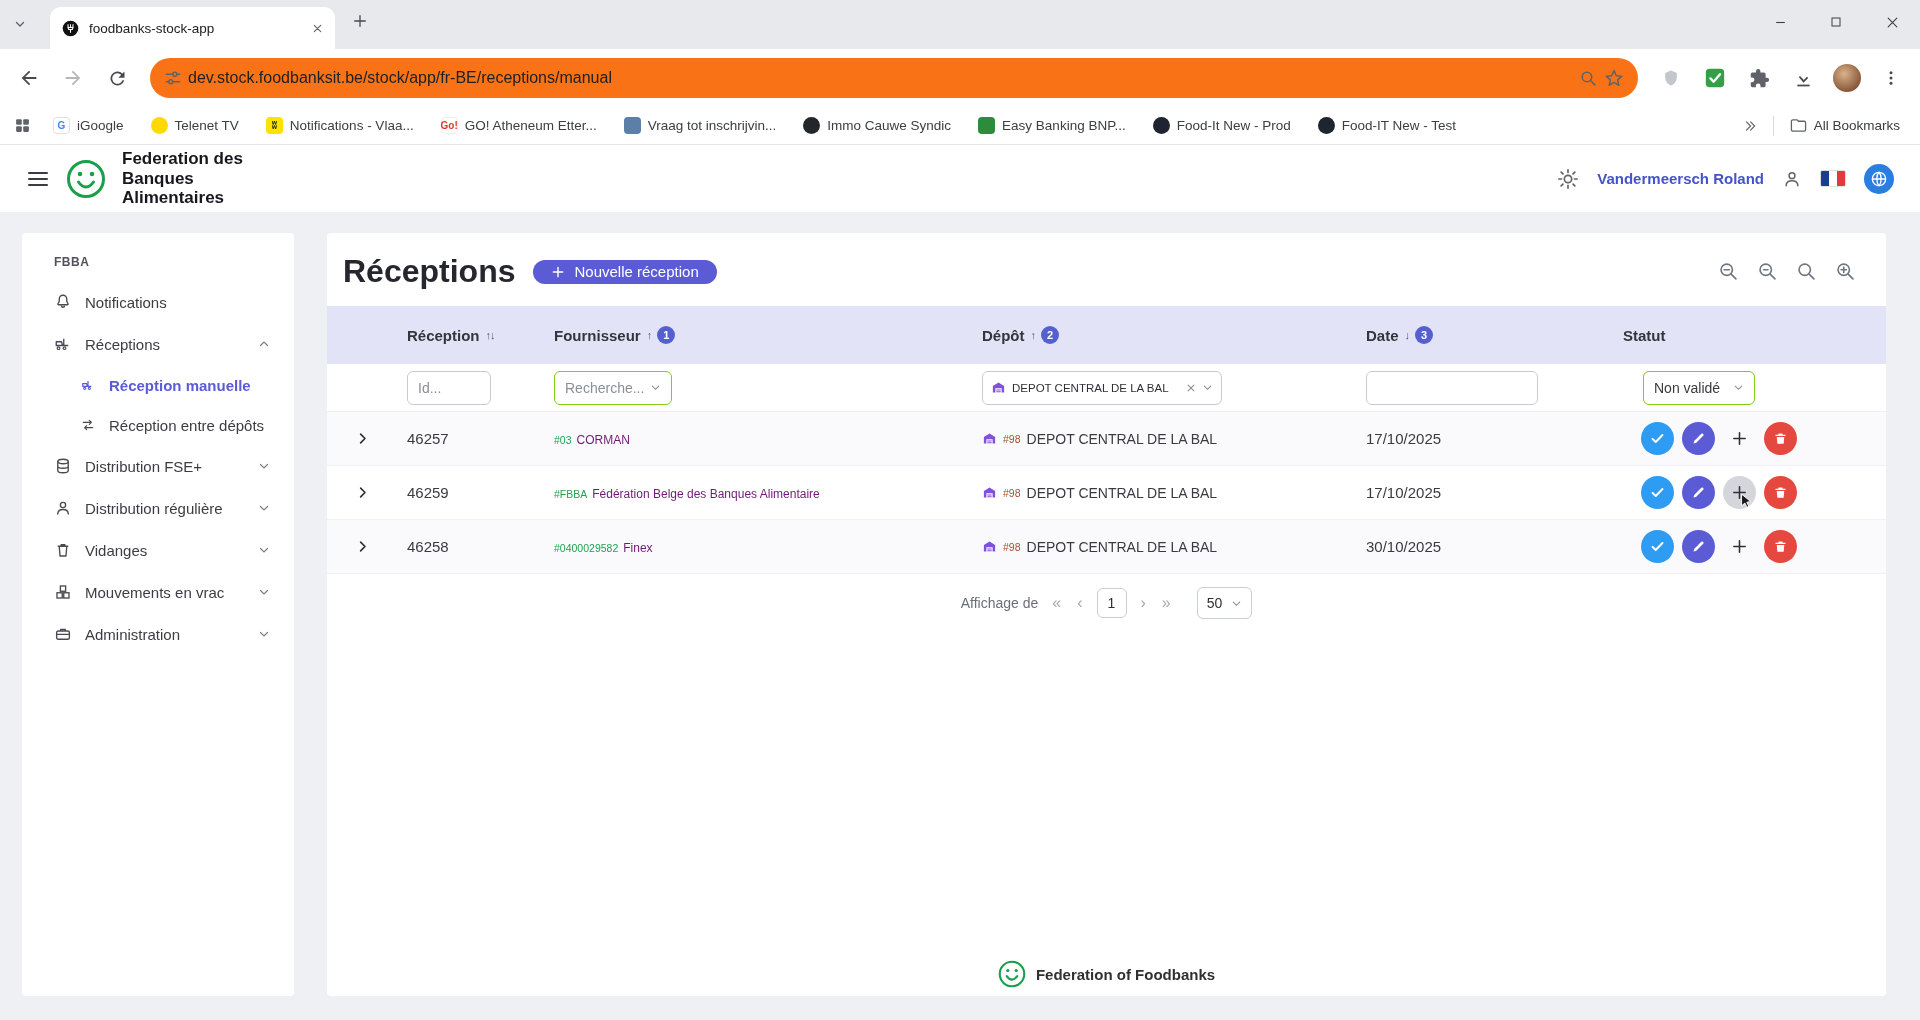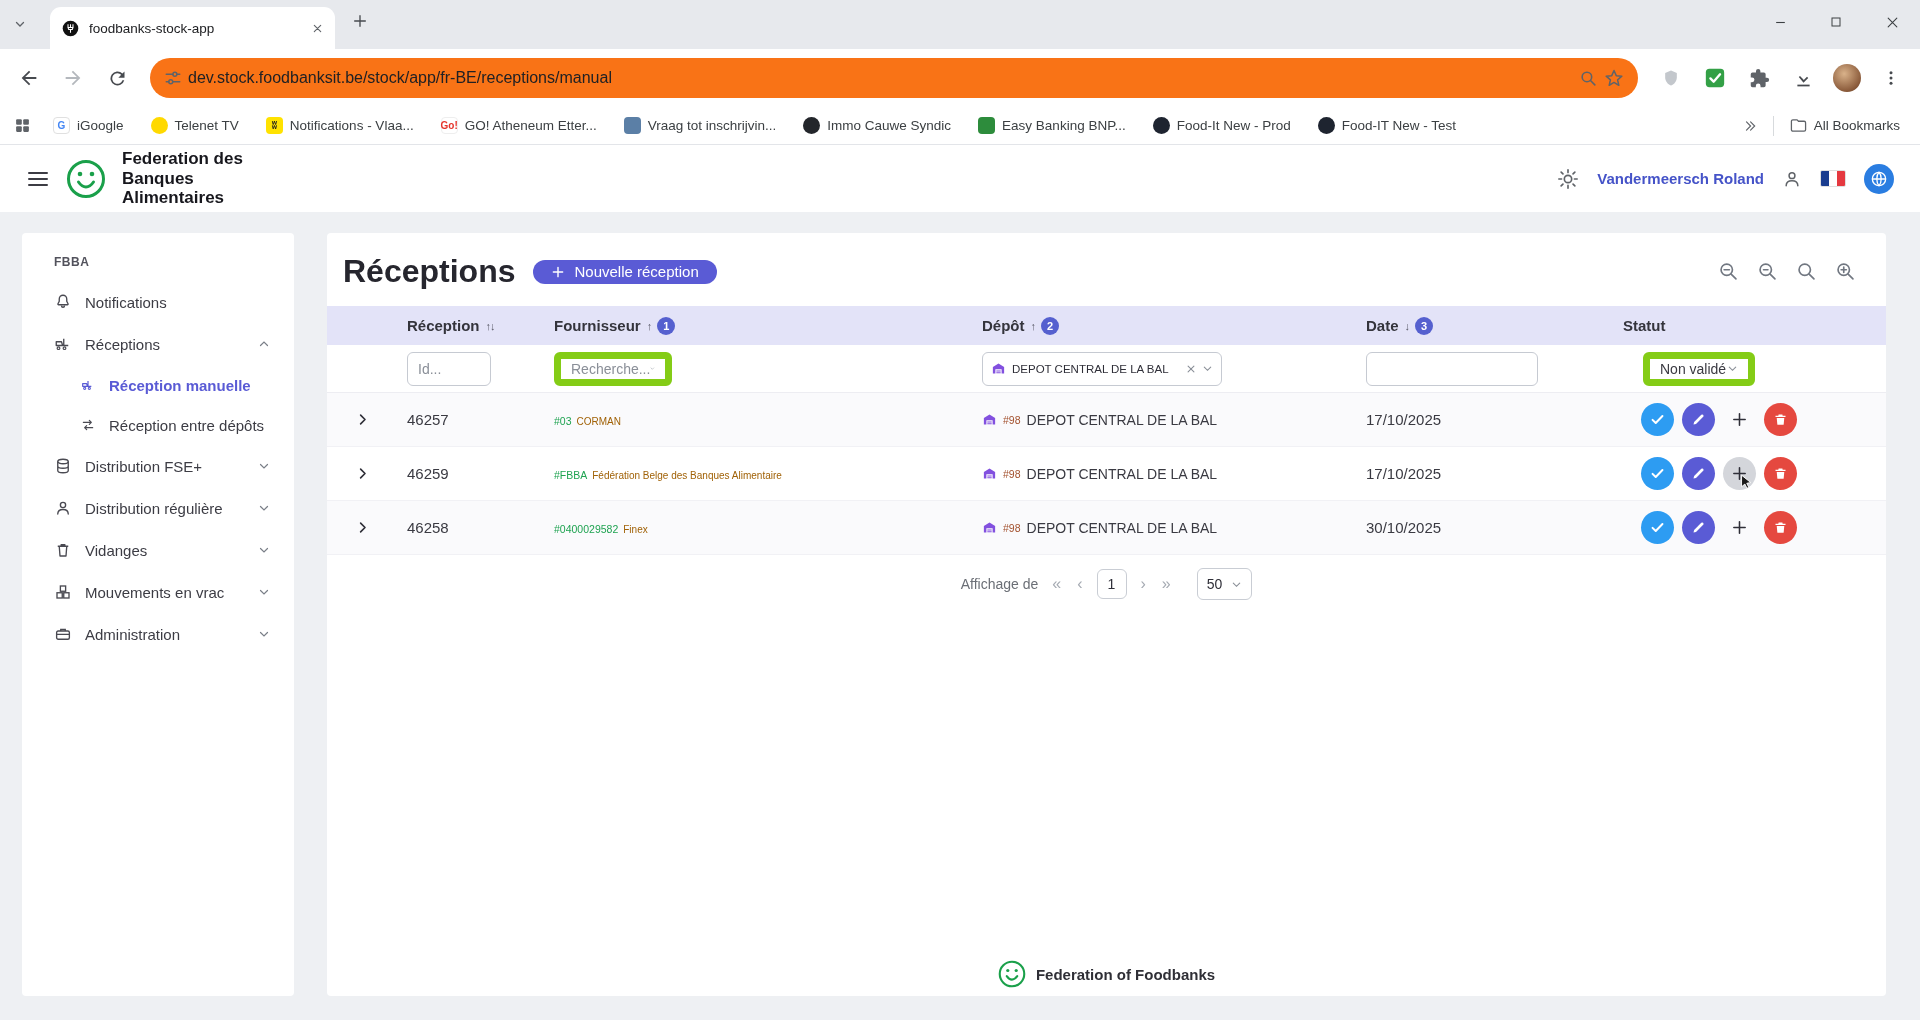--- a/index.html
+++ b/index.html
@@ -47,35 +47,35 @@
   .side-item.active{color:#5a5bd5;font-weight:bold}
 
   .main{position:absolute;left:327px;top:233px;width:1559px;height:763px;background:#fff;border-radius:4px}
   .title-row{display:flex;align-items:center;padding:20px 30px 16px 16px;gap:18px}
   .page-title{font-size:32px;font-weight:bold;color:#26262e}
   .new-btn{display:flex;align-items:center;gap:9px;background:#5a5bd5;color:#fff;border-radius:19px;height:24px;padding:0 18px;font-size:15px}
   .zoom-icons{margin-left:auto;display:flex;gap:18px;align-items:center}
 
   
   .trow{display:grid;grid-template-columns:80px 147px 428px 384px 257px 1fr;align-items:center}
-  .thead{background:#e3e3f8;height:39px;font-size:15px;font-weight:bold;color:#34343c}
+  .thead{background:#e3e3f8;height:58px;font-size:15px;font-weight:bold;color:#34343c}
   .th{display:flex;align-items:center;gap:6px}
   .sort{font-size:11px;color:#5a5a68;font-weight:normal;letter-spacing:-1px}
   .badge{width:18px;height:18px;border-radius:50%;background:#5560cf;color:#fff;font-size:11px;font-weight:bold;display:flex;align-items:center;justify-content:center}
   .tfilter{height:48px;border-bottom:1px solid #ededf2}
   .f-input{height:34px;border:1px solid #c6cad2;border-radius:6px;padding:0 10px;font-size:14px;color:#333;background:#fff}
   .f-input::placeholder{color:#8a8f98}
-  .f-select{height:34px;border:7px solid #84cc16;border-radius:6px;display:flex;align-items:center;justify-content:space-between;padding:0 10px;font-size:14px;background:#fff;cursor:pointer}
+  .f-select{height:34px;border:1px solid #84cc16;border-radius:6px;display:flex;align-items:center;justify-content:space-between;padding:0 10px;font-size:14px;background:#fff;cursor:pointer}
   .ph{color:#8a8f98}
   .f-chip{height:34px;width:240px;border:1px solid #c6cad2;border-radius:6px;display:flex;align-items:center;padding:0 8px;gap:6px;font-size:11.5px;color:#2f2f38;background:#fff;cursor:pointer}
   .tr{height:54px;border-bottom:1px solid #f1f1f5;font-size:15px}
   .tr.odd{background:#fafafc}
   .cexp{padding-left:28px}
   .scode{font-size:10.5px;color:#1fa351;margin-right:5px}
-  .sname{font-size:10px;color:#a16207;cursor:pointer}
+  .sname{font-size:12px;color:#701a75;cursor:pointer}
   .cdep{display:flex;align-items:center;gap:6px}
   .dcode{font-size:10.5px;color:#a3512e}
   .dname{font-size:14px;color:#3a3a42}
   .cact{display:flex;align-items:center;gap:8px;padding-left:18px}
   .act{width:33px;height:33px;border-radius:50%;display:flex;align-items:center;justify-content:center;position:relative}
   .act.check{background:#2d9cf2}.act.edit{background:#5a5bd5}.act.del{background:#e5483f}
   .act.plus.hovered{background:#d4d6db}
   .cursor{position:absolute;left:15px;top:16px}
 
   .pagination{display:flex;align-items:center;justify-content:center;gap:12px;height:54px;font-size:14px;color:#6b6f76;margin-top:2px}

